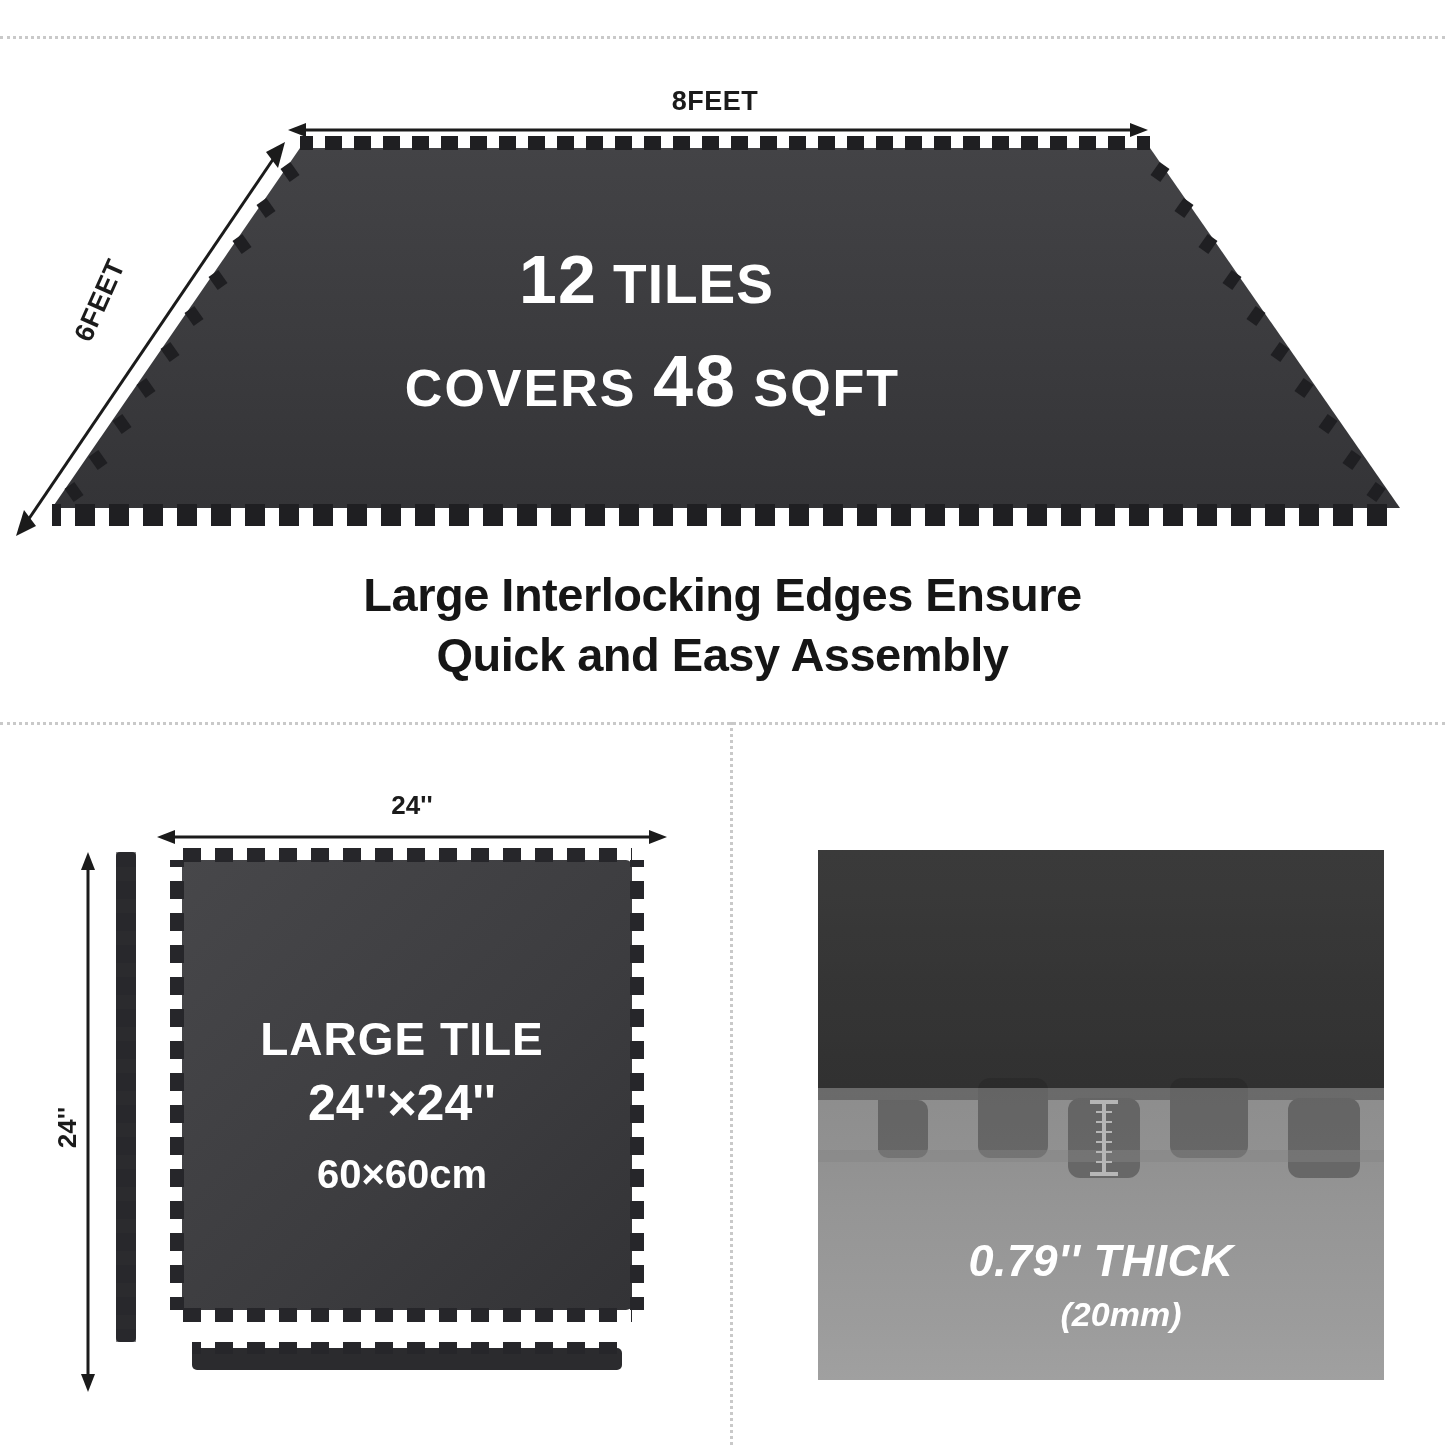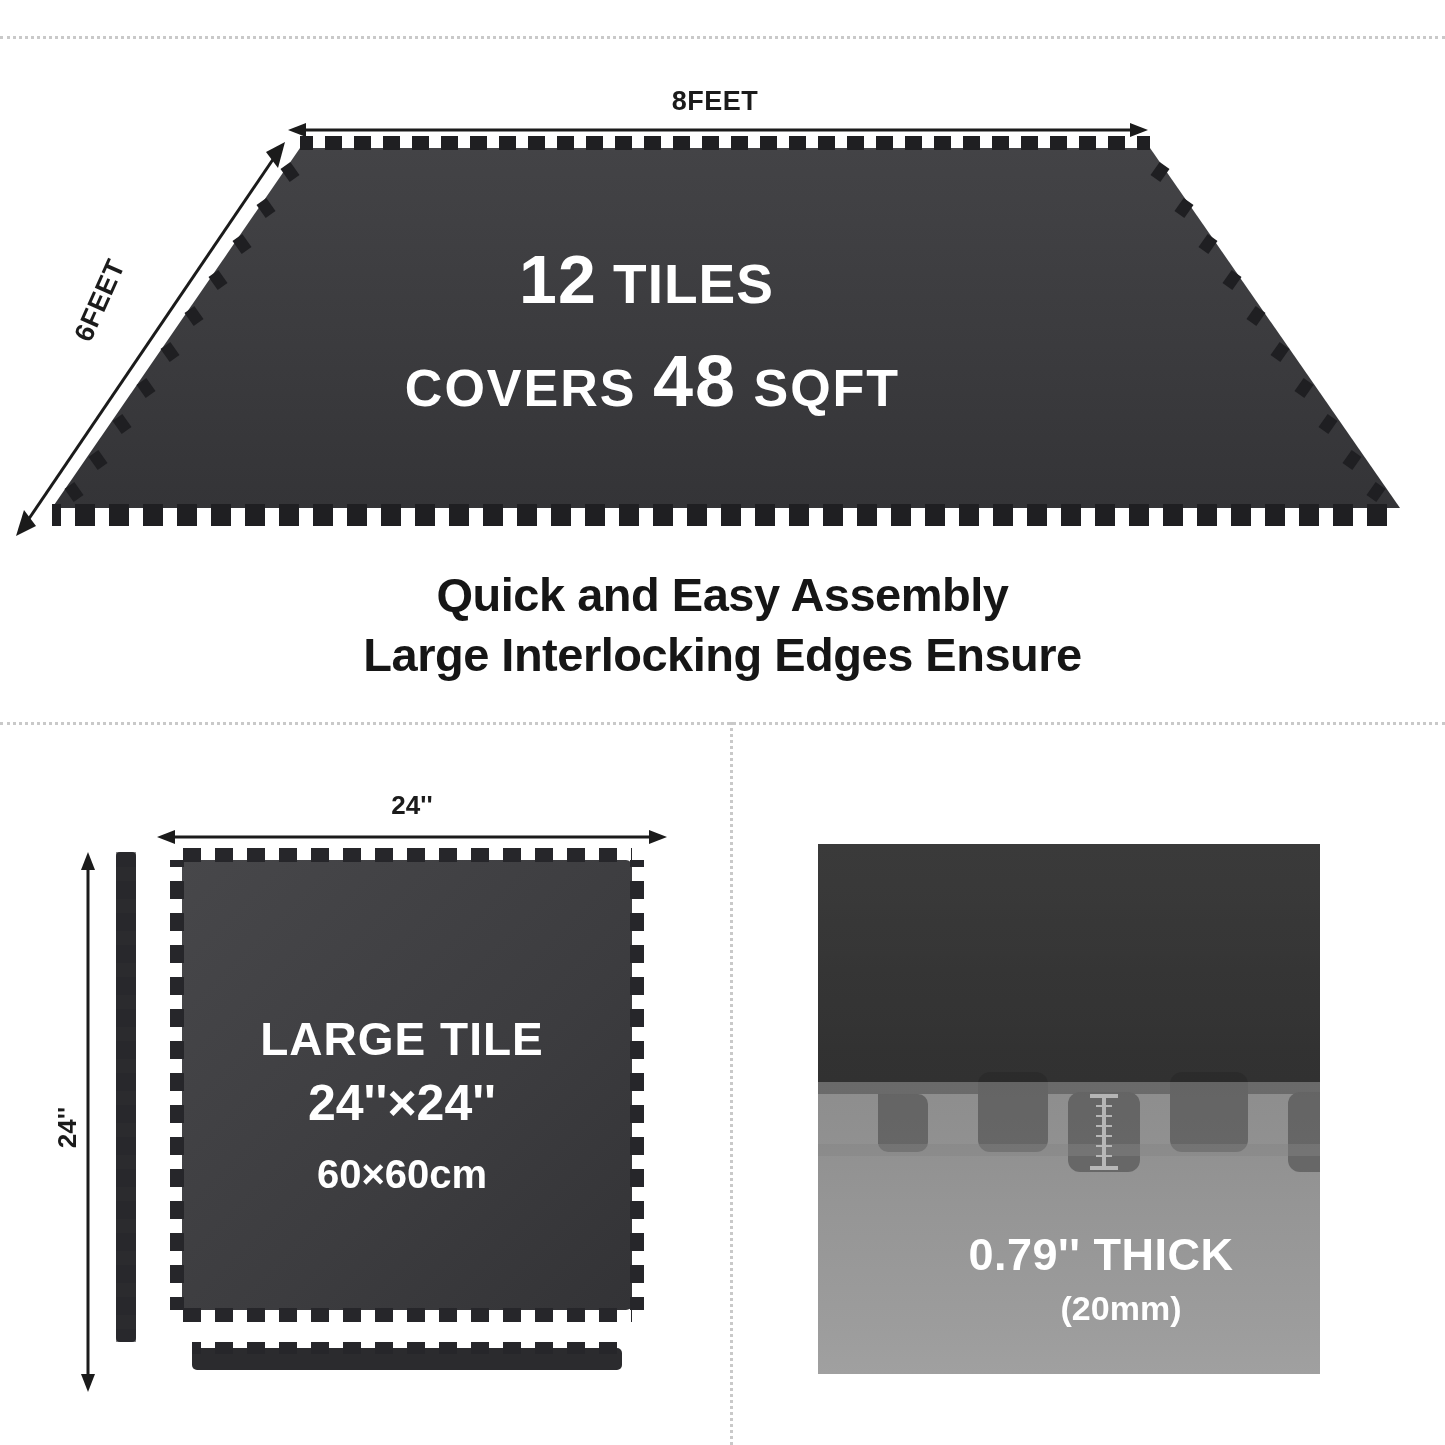--- a/index.html
+++ b/index.html
@@ -213,26 +213,27 @@
   .panel-br {
     position: absolute;
     left: 732px;
     top: 722px;
     width: 713px;
     height: 723px;
   }
   .photo {
     position: absolute;
     left: 86px;
-    top: 122px;
-    width: 502px;
+    top: 128px;
+    width: 566px;
     height: 530px;
     overflow: hidden;
     background:
       linear-gradient(180deg, #3a3a3a 0%, #343434 45%, #8c8c8c 45%, #9d9d9d 100%);
+    font-style: italic;
   }
   .photo .noise {
     position: absolute;
     inset: 0;
     opacity: .35;
   }
   .photo-text {
     position: absolute;
     left: 0;
     bottom: 46px;
@@ -336,22 +337,22 @@
         <span>TILES</span>
       </div>
       <div class="l2">
         <span>COVERS</span>
         <span class="big">48</span>
         <span>SQFT</span>
       </div>
     </div>
 
     <div class="headline">
+      <div>Large Interlocking Edges Ensure</div>
       <div>Quick and Easy Assembly</div>
-      <div>Large Interlocking Edges Ensure</div>
     </div>
   </div>
 
   <div class="divider-h" style="top:36px;"></div>
   <div class="divider-h" style="top:722px;"></div>
   <div class="divider-v" style="left:730px; top:722px; height:723px;"></div>
 
   <div class="panel-bl">
 
     <div class="label-24-top">24''</div>

